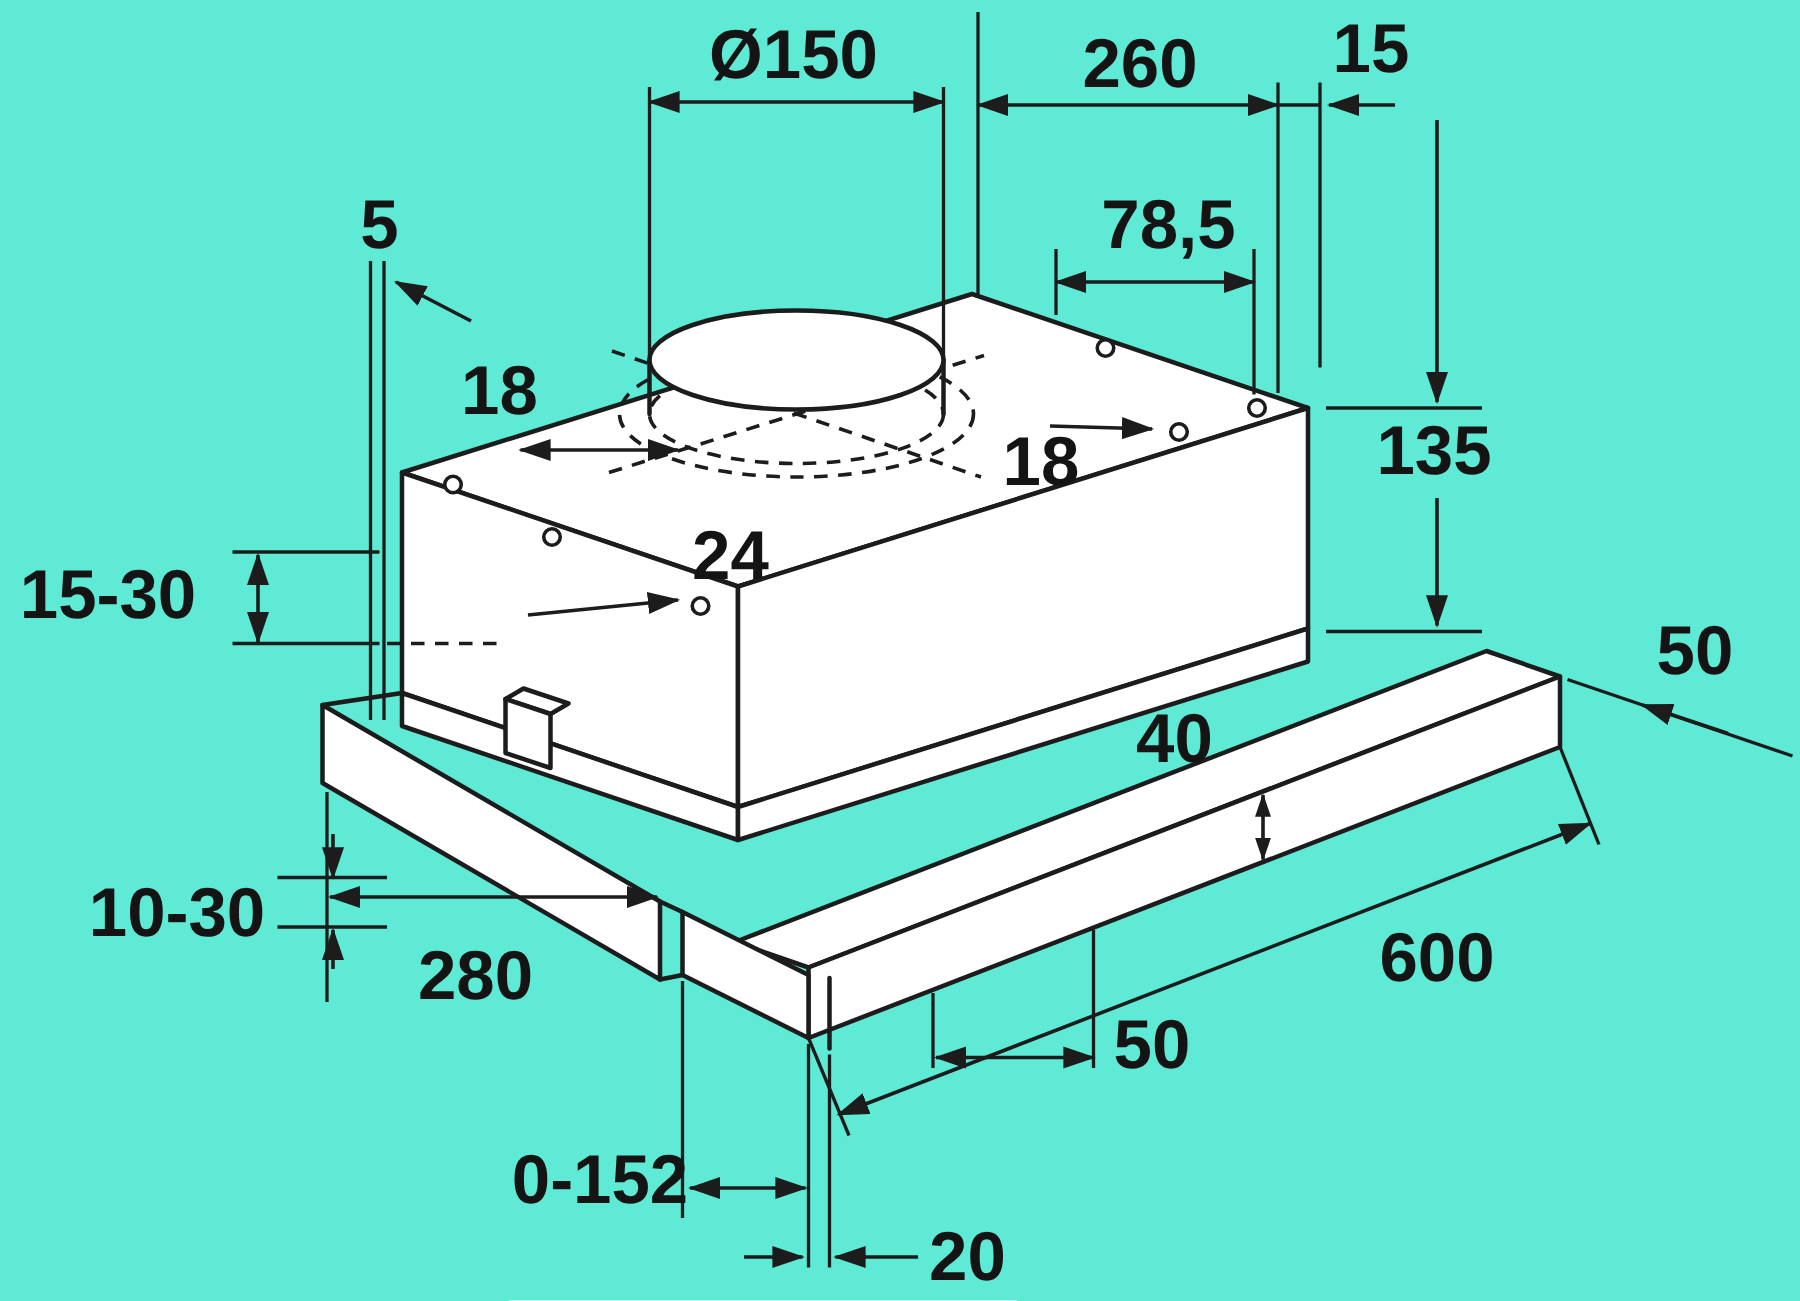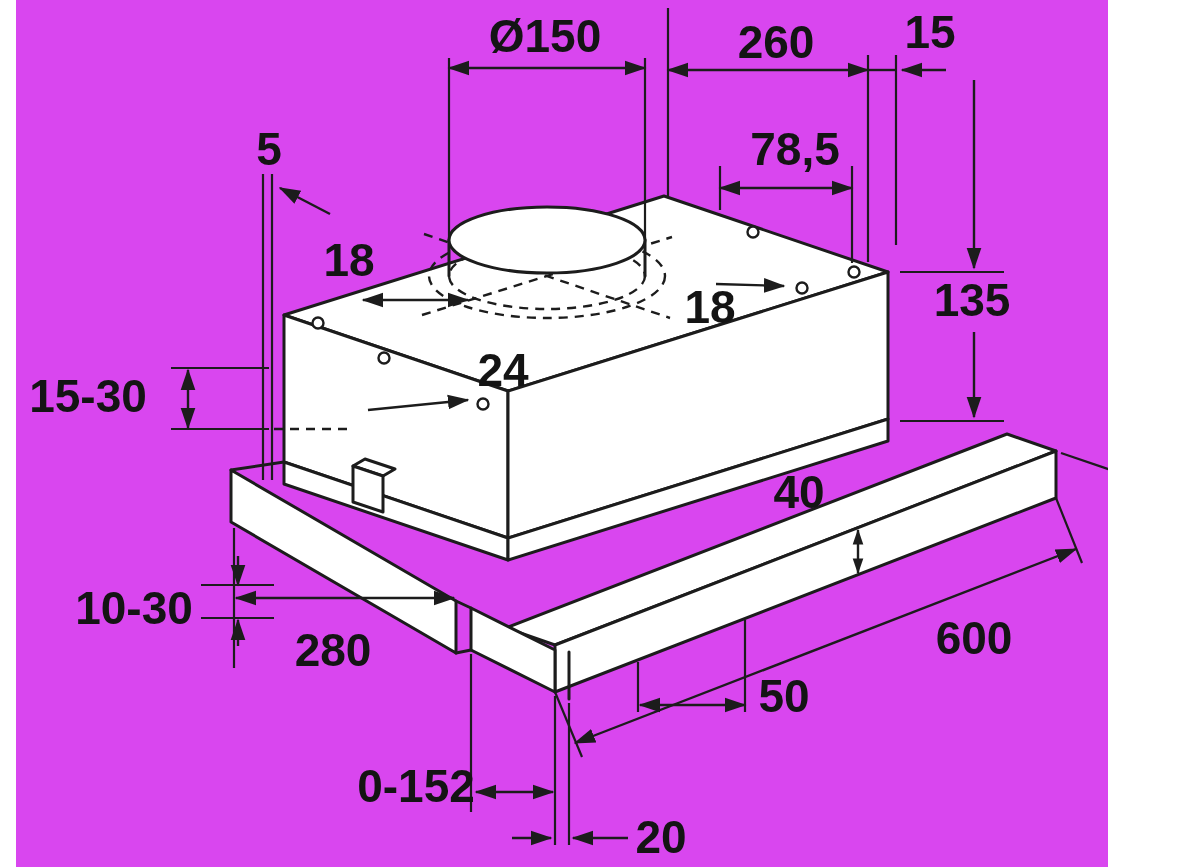--- a/index.html
+++ b/index.html
@@ -1,16 +1,16 @@
 <!DOCTYPE html>
 <html><head>
 <meta charset="utf-8">
 <style>
   html,body{margin:0;padding:0;background:#ffffff;}
-  .stage{width:1092px;height:867px;background:#d946ef;position:relative;overflow:hidden;margin-left:16px;}
+  .stage{width:1200px;height:867px;background:#5eead4;position:relative;overflow:hidden;}
   svg{display:block;}
   .face{fill:#ffffff;stroke:#1c1c1c;stroke-width:3;stroke-linejoin:round;}
   .ln{fill:none;stroke:#1c1c1c;stroke-width:3;stroke-linecap:round;stroke-linejoin:round;}
   .thin{fill:none;stroke:#1c1c1c;stroke-width:2.2;}
   .dash{fill:none;stroke:#1c1c1c;stroke-width:2.4;stroke-dasharray:9 7;}
   .dim{fill:none;stroke:#1c1c1c;stroke-width:2.4;}
   .a2{marker-start:url(#ah);marker-end:url(#ah);}
   .a1{marker-end:url(#ah);}
   .a2s{marker-start:url(#ahs);marker-end:url(#ahs);}
   .hole{fill:#ffffff;stroke:#1c1c1c;stroke-width:2.4;}

